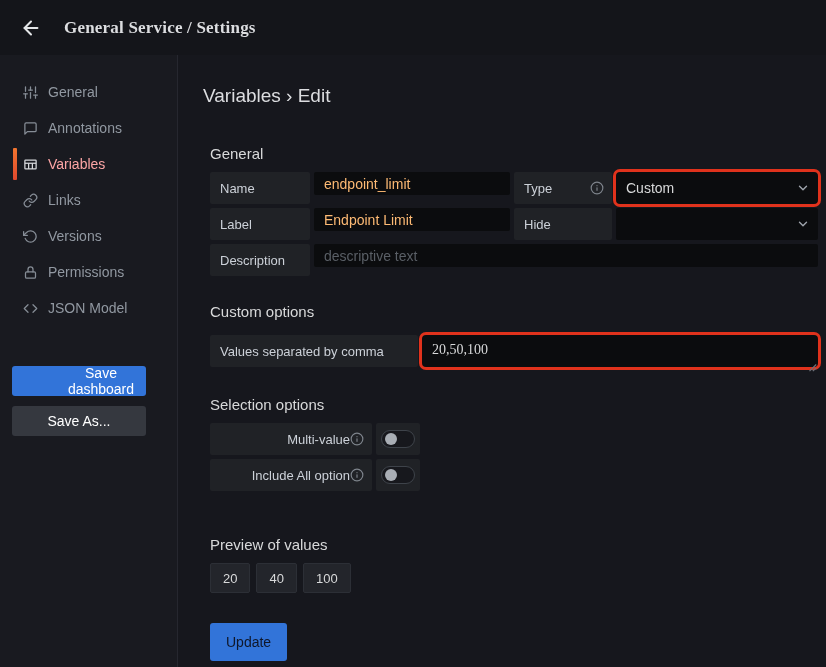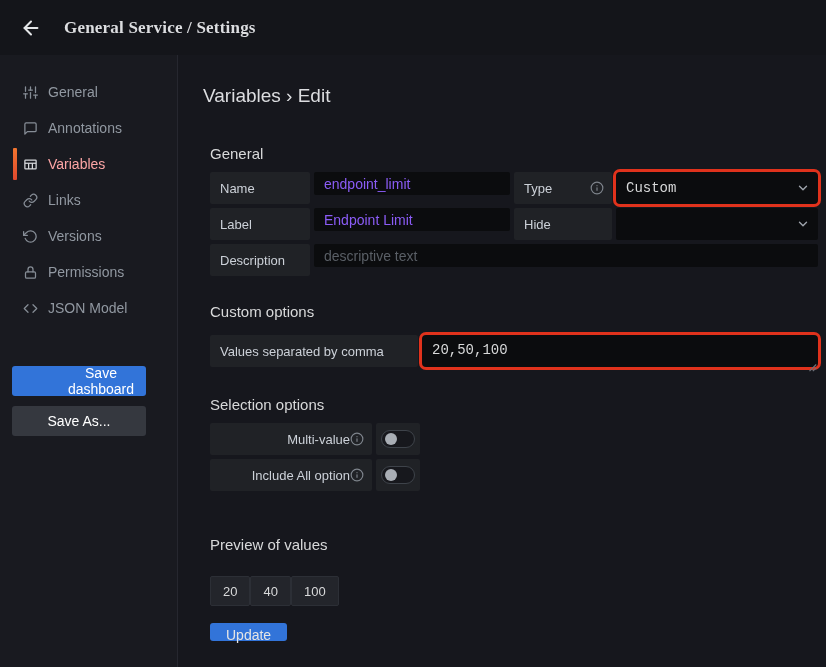--- a/index.html
+++ b/index.html
@@ -53,57 +53,57 @@
   .form-row { position:absolute; left:31px; right:8px; height:32px; display:flex; gap:4px; }
   .r1 { top:117px; } .r2 { top:153px; } .r3 { top:189px; }
   .r-values { top:280px; } .r-multi { top:368px; } .r-include { top:404px; }
   .f-label {
     background:#202226; border-radius:2px; display:flex; align-items:center;
     padding:0 10px; font-size:13px; font-weight:500; color:#ccd1d8; flex:none;
   }
   .w100 { width:100px; } .w98 { width:98px; justify-content:space-between; padding-right:8px; }
   .w208 { width:208px; } .w162 { width:162px; justify-content:flex-end; padding-right:8px; }
   .f-input {
-    background:#0b0c0e; border:none; border-radius:2px; color:#8b5cf6;
+    background:#0b0c0e; border:none; border-radius:2px; color:#fdba74;
     font-family:inherit; font-size:14px; padding:0 10px; height:23px; outline:none;
   }
   .f-input::placeholder { color:#5a5f66; }
   .in196 { width:196px; flex:none; }
   .grow { flex:1 1 auto; min-width:0; }
   .f-select {
     position:relative; background:#0b0c0e; border-radius:2px; display:flex; align-items:center;
     padding:0 8px 0 10px; font-size:14px; color:#d8d9da; flex:1 1 auto; cursor:pointer;
   }
   .f-select .chev { margin-left:auto; color:#9fa5ad; display:flex; }
   .info-icon { color:#7e848c; display:flex; cursor:pointer; }
   .ta-wrap { position:relative; flex:1 1 auto; display:flex; }
   .f-textarea {
     flex:1; background:#0b0c0e; border:none; border-radius:2px; color:#d8d9da;
-    font-family:Liberation Mono, monospace; font-size:14px; padding:7px 10px; resize:none; outline:none; overflow:hidden;
+    font-family:Liberation Serif, serif; font-size:14px; padding:7px 10px; resize:none; outline:none; overflow:hidden;
   }
   .hl-ring {
     position:absolute; inset:-3px; border:3px solid var(--highlight-red);
     border-radius:7px; pointer-events:none; z-index:5;
   }
-  .rel { position:relative;font-family:Liberation Mono, monospace; }
+  .rel { position:relative; }
   .resize-grip { position:absolute; right:1px; bottom:-5px; color:#6d727a; z-index:6; }
   .toggle-panel {
     width:44px; height:32px; flex:none; background:#202226; border-radius:2px;
     display:flex; align-items:center; justify-content:center; cursor:pointer;
   }
   .switch { position:relative; width:34px; height:18px; border-radius:10px; background:#17181d; border:1px solid #3e434a; }
   .knob { position:absolute; left:3px; top:2px; width:12px; height:12px; border-radius:50%; background:#a9aeb5; transition:left .1s; }
-  .chips { position:absolute; left:31px; top:521px; display:flex; }
+  .chips { position:absolute; left:31px; top:508px; display:flex; gap:6px; }
   .chip {
     height:30px; display:flex; align-items:center; padding:0 12px; background:#23252b;
     border:1px solid #2c2f36; border-radius:2px; font-size:13px; color:#d8d9da;
   }
   .update-btn {
-    position:absolute; left:31px; top:568px; height:18px; padding:4px 16px;
-    background:var(--accent-blue); color:#e5e5e5; border:none; border-radius:3px;
+    position:absolute; left:31px; top:568px; height:38px; padding:4px 16px;
+    background:var(--accent-blue); color:#0f172a; border:none; border-radius:3px;
     font-family:inherit; font-size:14px; font-weight:500; cursor:pointer;
   }
   svg { display:block; }
 </style>
 </head>
 <body>
 
 <div class="header">
   <button class="back-btn">
     <span>

